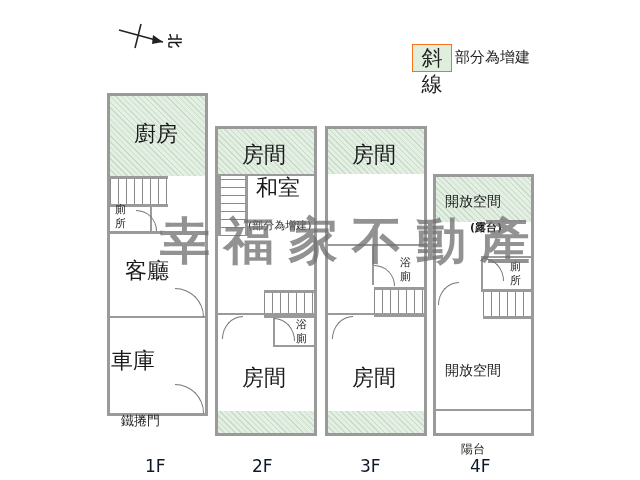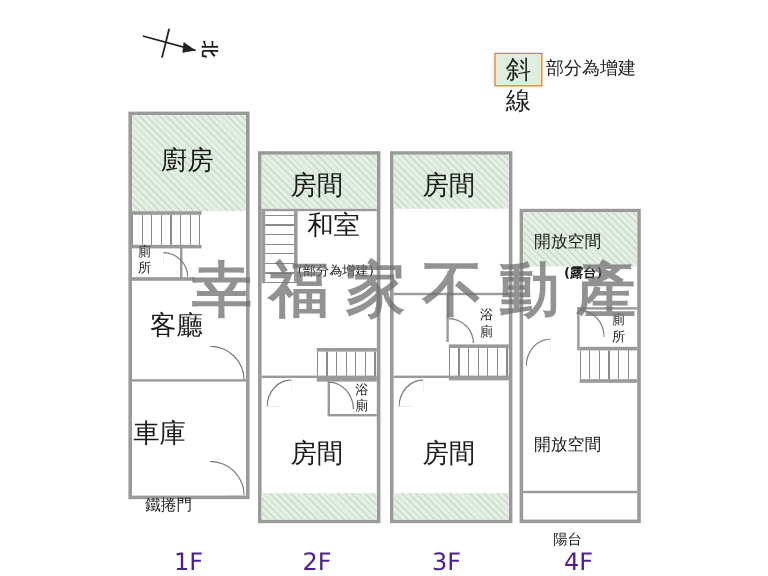--- a/index.html
+++ b/index.html
@@ -8,21 +8,21 @@
   .abs { position:absolute; }
   .wall { position:absolute; border:3px solid #9a9a9a; box-sizing:border-box; background:#fff; }
   .hatch { position:absolute;
     background-color:#e4efe4;
     background-image:repeating-linear-gradient(45deg, rgba(150,180,150,0.35) 0 1px, transparent 1px 4px); }
   .lbl { position:absolute; white-space:nowrap; color:#1a1a1a; }
   .big { font-size:22px; }
   .med { font-size:14px; }
   .sm  { font-size:11px; }
   .xs  { font-size:10px; }
-  .floorlbl { position:absolute; font-size:20px; color:#4c1d95; }
+  .floorlbl { position:absolute; font-size:17px; color:#0f172a; }
   .hline { position:absolute; height:3px; background:#9a9a9a; }
   .vline { position:absolute; width:3px; background:#9a9a9a; }
   .stairs { position:absolute; border-top:3px solid #9a9a9a; border-bottom:3px solid #9a9a9a;
     background-image:repeating-linear-gradient(90deg, #8a8a8a 0 1px, transparent 1px 8px); }
   .stairs-v { position:absolute; border-left:3px solid #9a9a9a; border-right:3px solid #9a9a9a;
     background-image:repeating-linear-gradient(0deg, #8a8a8a 0 1px, transparent 1px 8px); }
   .door { position:absolute; border-top:1px solid #777; border-right:1px solid #777; border-top-right-radius:100%; }
   .doorL { position:absolute; border-top:1px solid #777; border-left:1px solid #777; border-top-left-radius:100%; }
   .watermark { position:absolute; left:160px; top:208px; font-size:50px; font-weight:bold;
     color:rgba(110,110,110,0.75); letter-spacing:14px; white-space:nowrap; }

